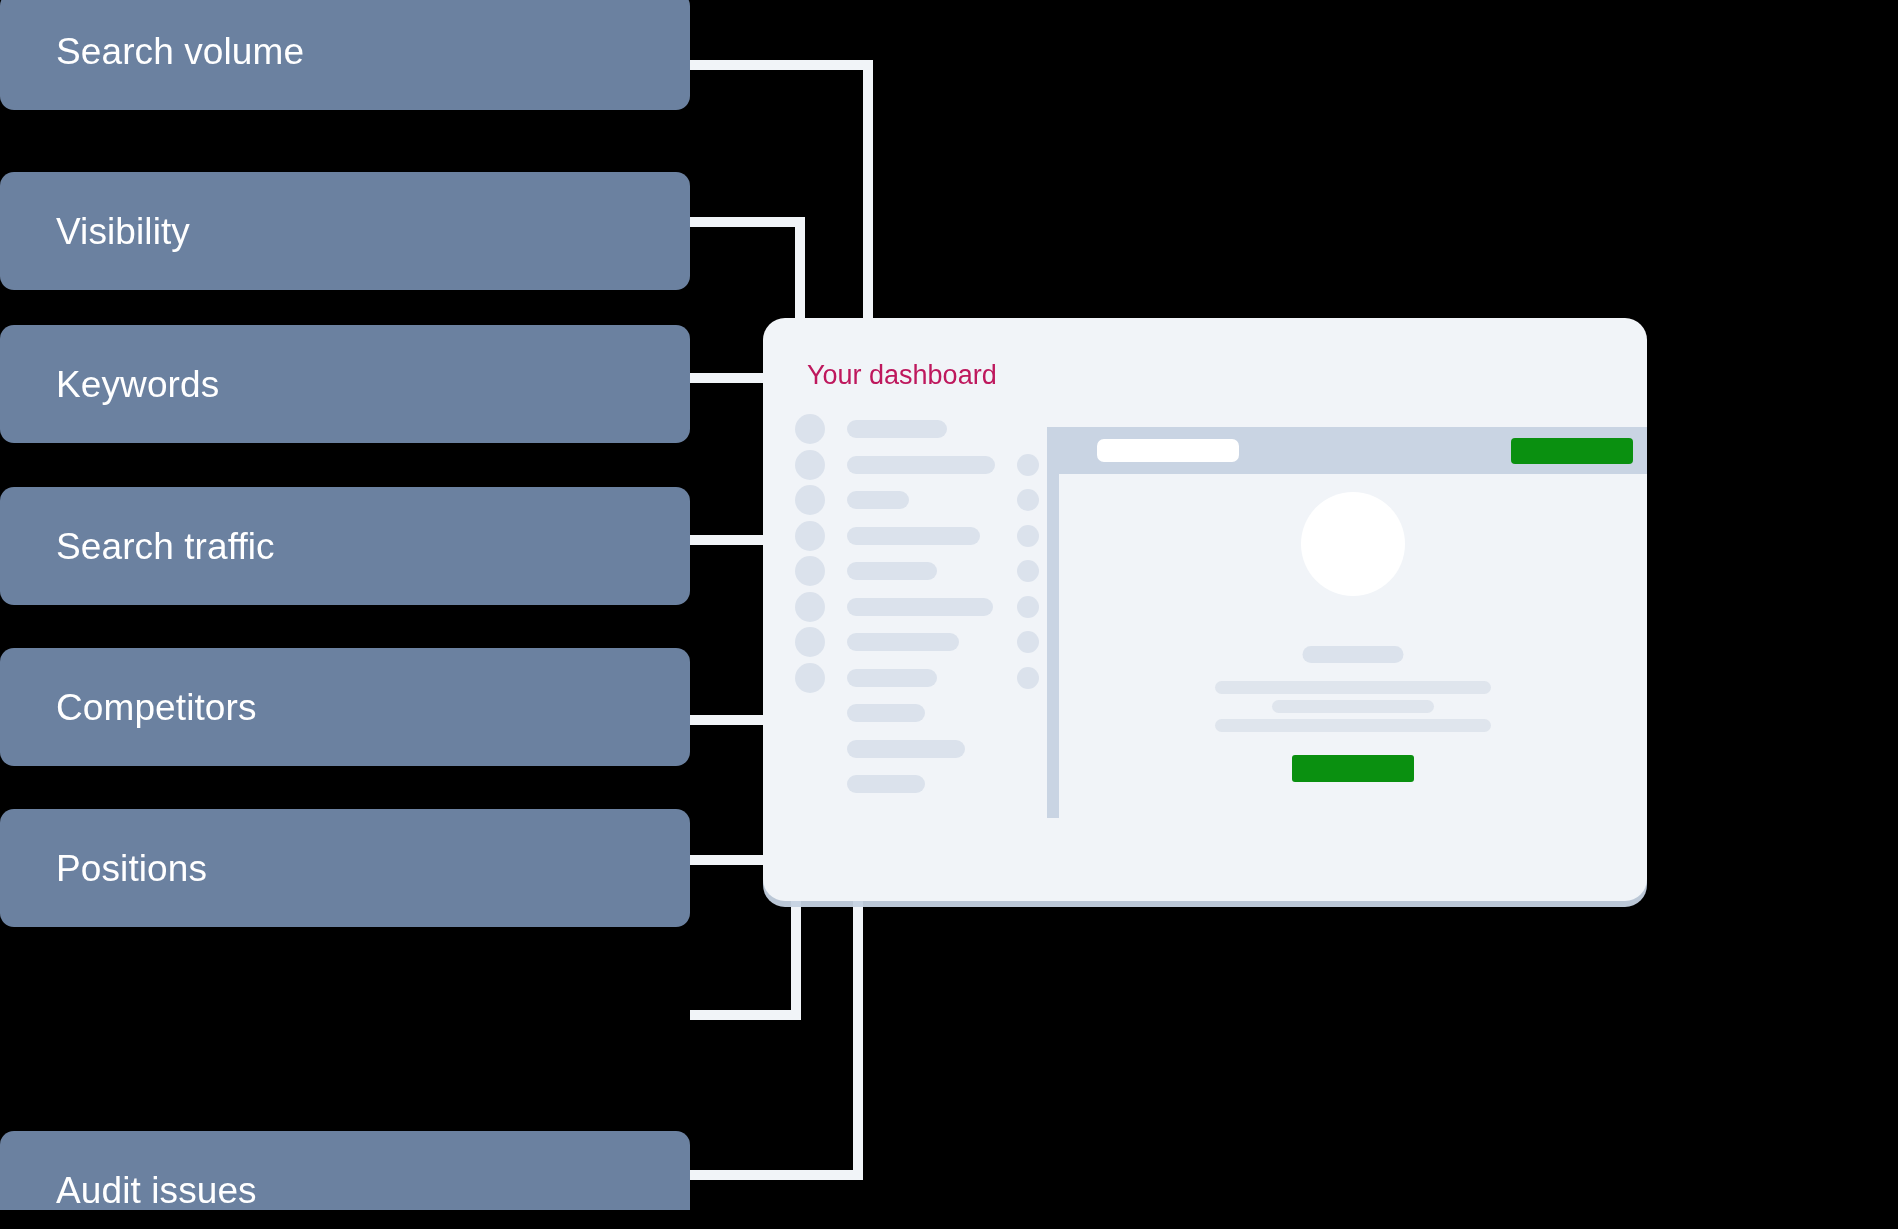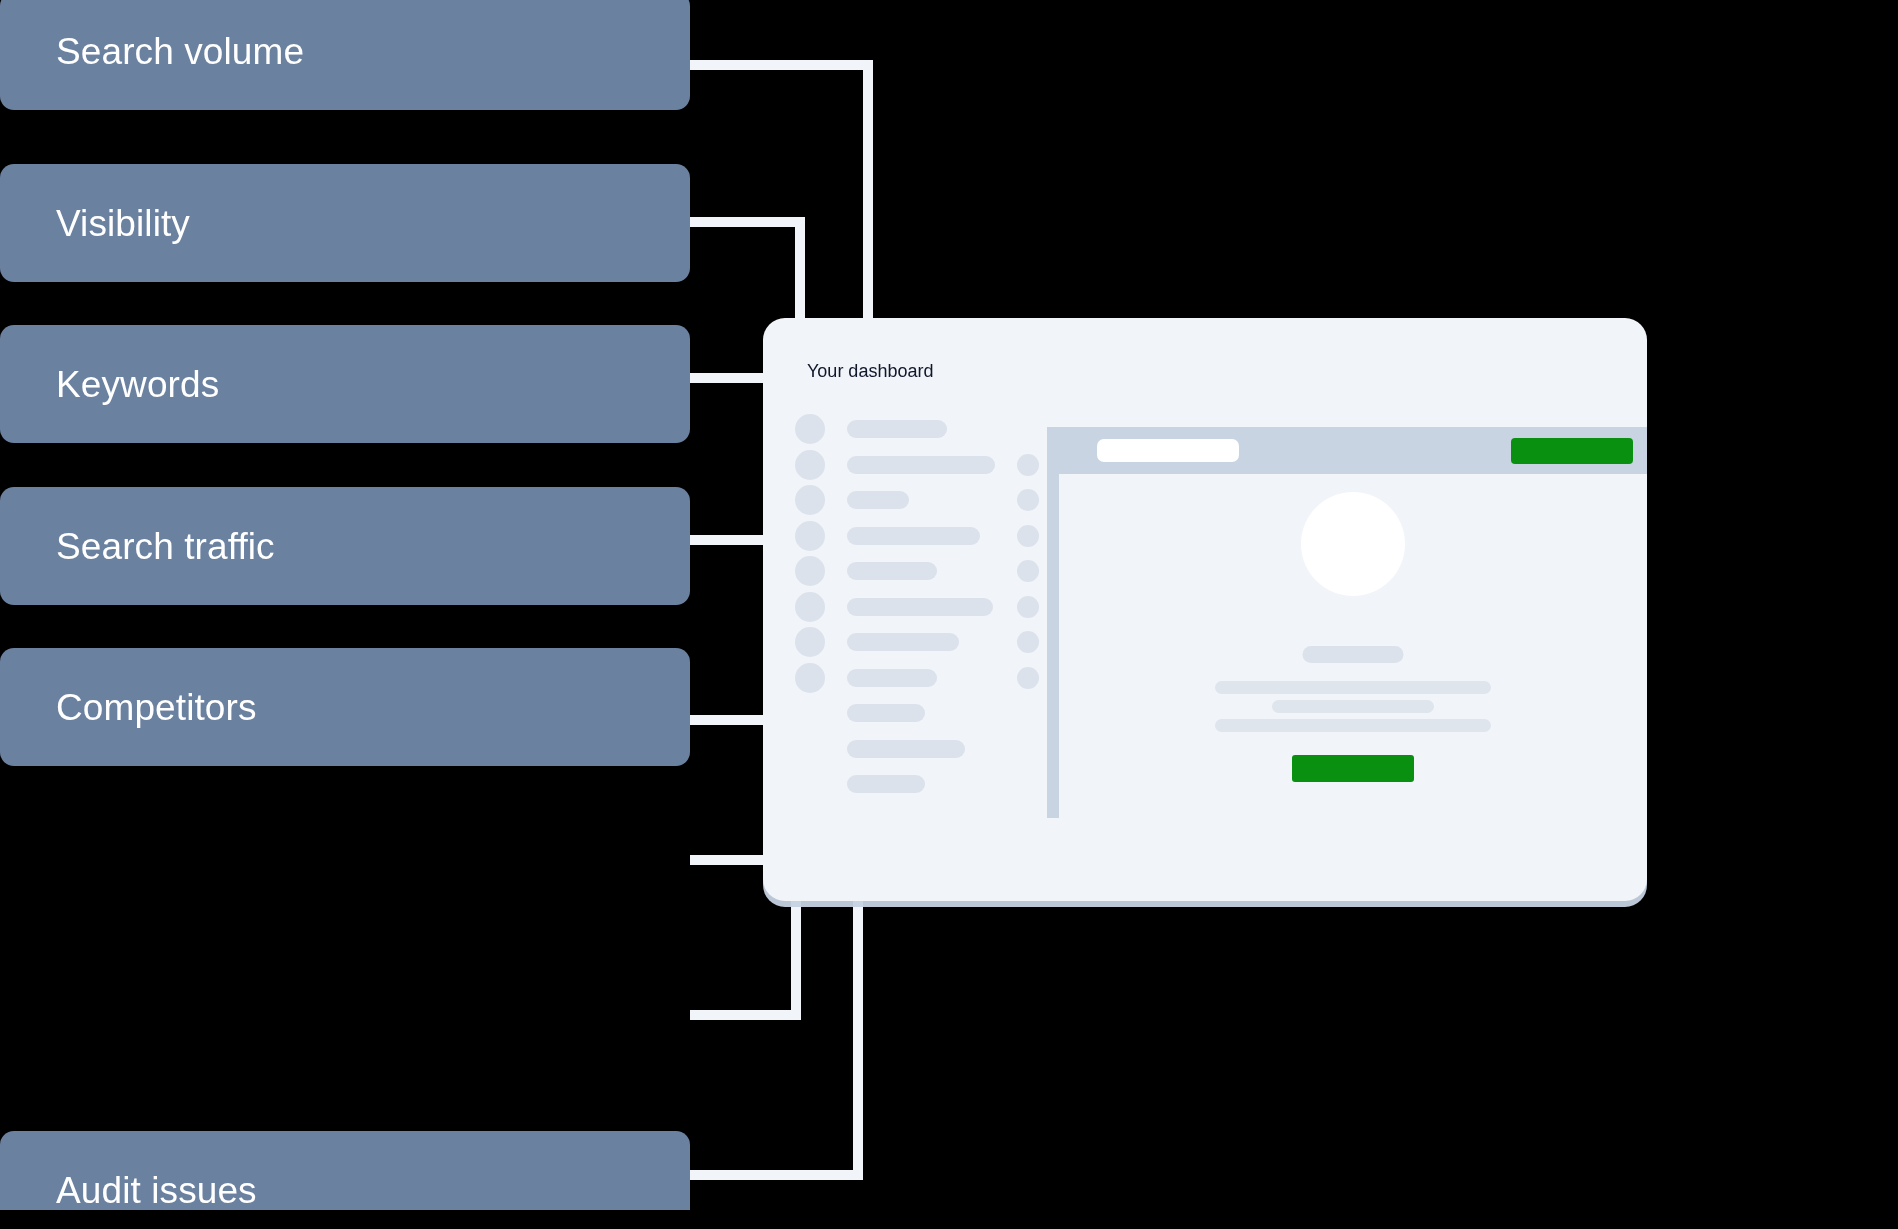--- a/index.html
+++ b/index.html
@@ -56,22 +56,22 @@
     height: 583px;
     background: #f1f4f8;
     border-radius: 22px;
     box-shadow: 0 6px 0 0 rgba(197,210,226,0.95);
     overflow: hidden;
   }
   #card-title {
     position: absolute;
     left: 44px;
     top: 44px;
-    font-size: 18px;
-    color: #0f172a;
+    font-size: 27px;
+    color: #be185d;
     line-height: 1;
     white-space: nowrap;
   }
 
   
   #skeleton-list {
     position: absolute;
     left: 32px;
     top: 94px;
     width: 265px;
@@ -209,31 +209,34 @@
 
       <path d="M 690 1015 H 796 V 900"></path>
 
       <path d="M 690 1175 H 858 V 900"></path>
     </g>
   </svg>
 
   <div class="pill" style="top:-8px">
     <span class="pill-label">Search volume</span>
   </div>
-  <div class="pill" style="top:164px">
+  <div class="pill" style="top:172px">
     <span class="pill-label">Visibility</span>
   </div>
   <div class="pill" style="top:487px">
     <span class="pill-label">Search traffic</span>
   </div>
   <div class="pill" style="top:325px">
     <span class="pill-label">Keywords</span>
   </div>
   <div class="pill" style="top:648px">
     <span class="pill-label">Competitors</span>
+  </div>
+  <div class="pill" style="top:809px">
+    <span class="pill-label">Positions</span>
   </div>
   <div class="pill" style="top:1131px">
     <span class="pill-label">Audit issues</span>
   </div>
 
   <div id="dashboard-card">
     <div id="card-title">Your dashboard</div>
 
     <div id="skeleton-list">
         <div class="sk-row">

